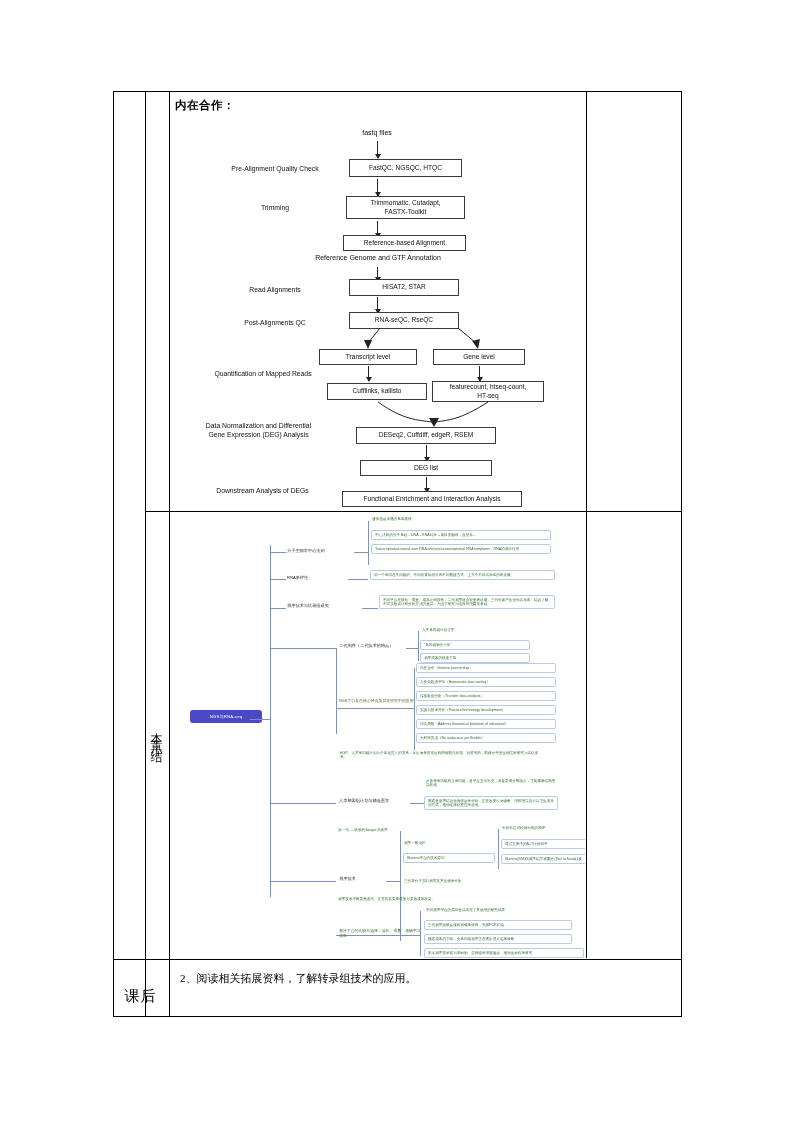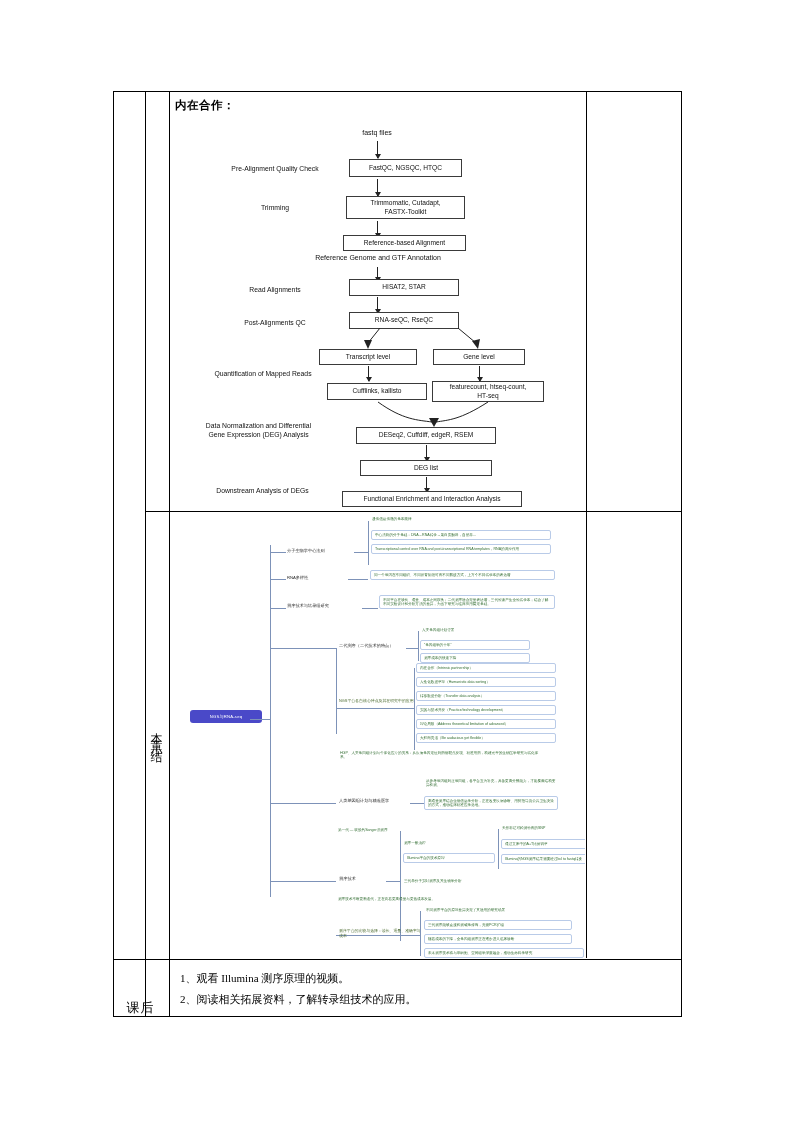--- a/index.html
+++ b/index.html
@@ -50,21 +50,21 @@
 
   
   .vlabel{position:absolute;left:144px;top:511px;width:24px;height:448px;
           display:flex;align-items:center;justify-content:center;}
   .vlabel span{font-family:"Liberation Serif",serif;font-size:12px;
                writing-mode:vertical-rl;letter-spacing:6px;}
 
   
   .lastlabel{position:absolute;left:113px;top:959px;width:55px;height:74px;
              display:flex;align-items:center;justify-content:center;
-             font-family:"Liberation Serif",serif;font-size:13px;letter-spacing:1px;margin-top:12px;}
+             font-family:"Liberation Serif",serif;font-size:15px;letter-spacing:1px;}
   .lastbody{position:absolute;left:168px;top:959px;width:514px;height:58px;
             padding:9px 12px;box-sizing:border-box;font-size:11px;line-height:1.9;
             font-family:"Liberation Serif",serif;}
 </style>
 </head>
 <body>
 
 <div class="page">
 
   <div class="tbl">
@@ -227,17 +227,16 @@
     <div class="mline v" style="left:252px;top:400px;height:45px;"></div>
 
     <div class="mnode leafplain" style="left:258px;top:397px;width:145px;">不同测序平台的原理差异决定了其适用的研究场景</div>
     <div class="mnode leafbox" style="left:256px;top:409px;width:148px;">三代测序能够直接检测碱基修饰，无需PCR扩增</div>
     <div class="mnode leafbox" style="left:256px;top:423px;width:148px;">随着成本的下降，全基因组测序正在逐步进入临床诊断</div>
     <div class="mnode leafbox" style="left:256px;top:437px;width:160px;">未来测序技术将与单细胞、空间组学深度融合，推动生命科学研究</div>
   </div>
 
   <div class="lastlabel">课后</div>
   <div class="lastbody">
-    <div>1、观看 Illumina 测序原理的视频。</div>
     <div>2、阅读相关拓展资料，了解转录组技术的应用。</div>
   </div>
 
 </div>
 
 </body></html>

